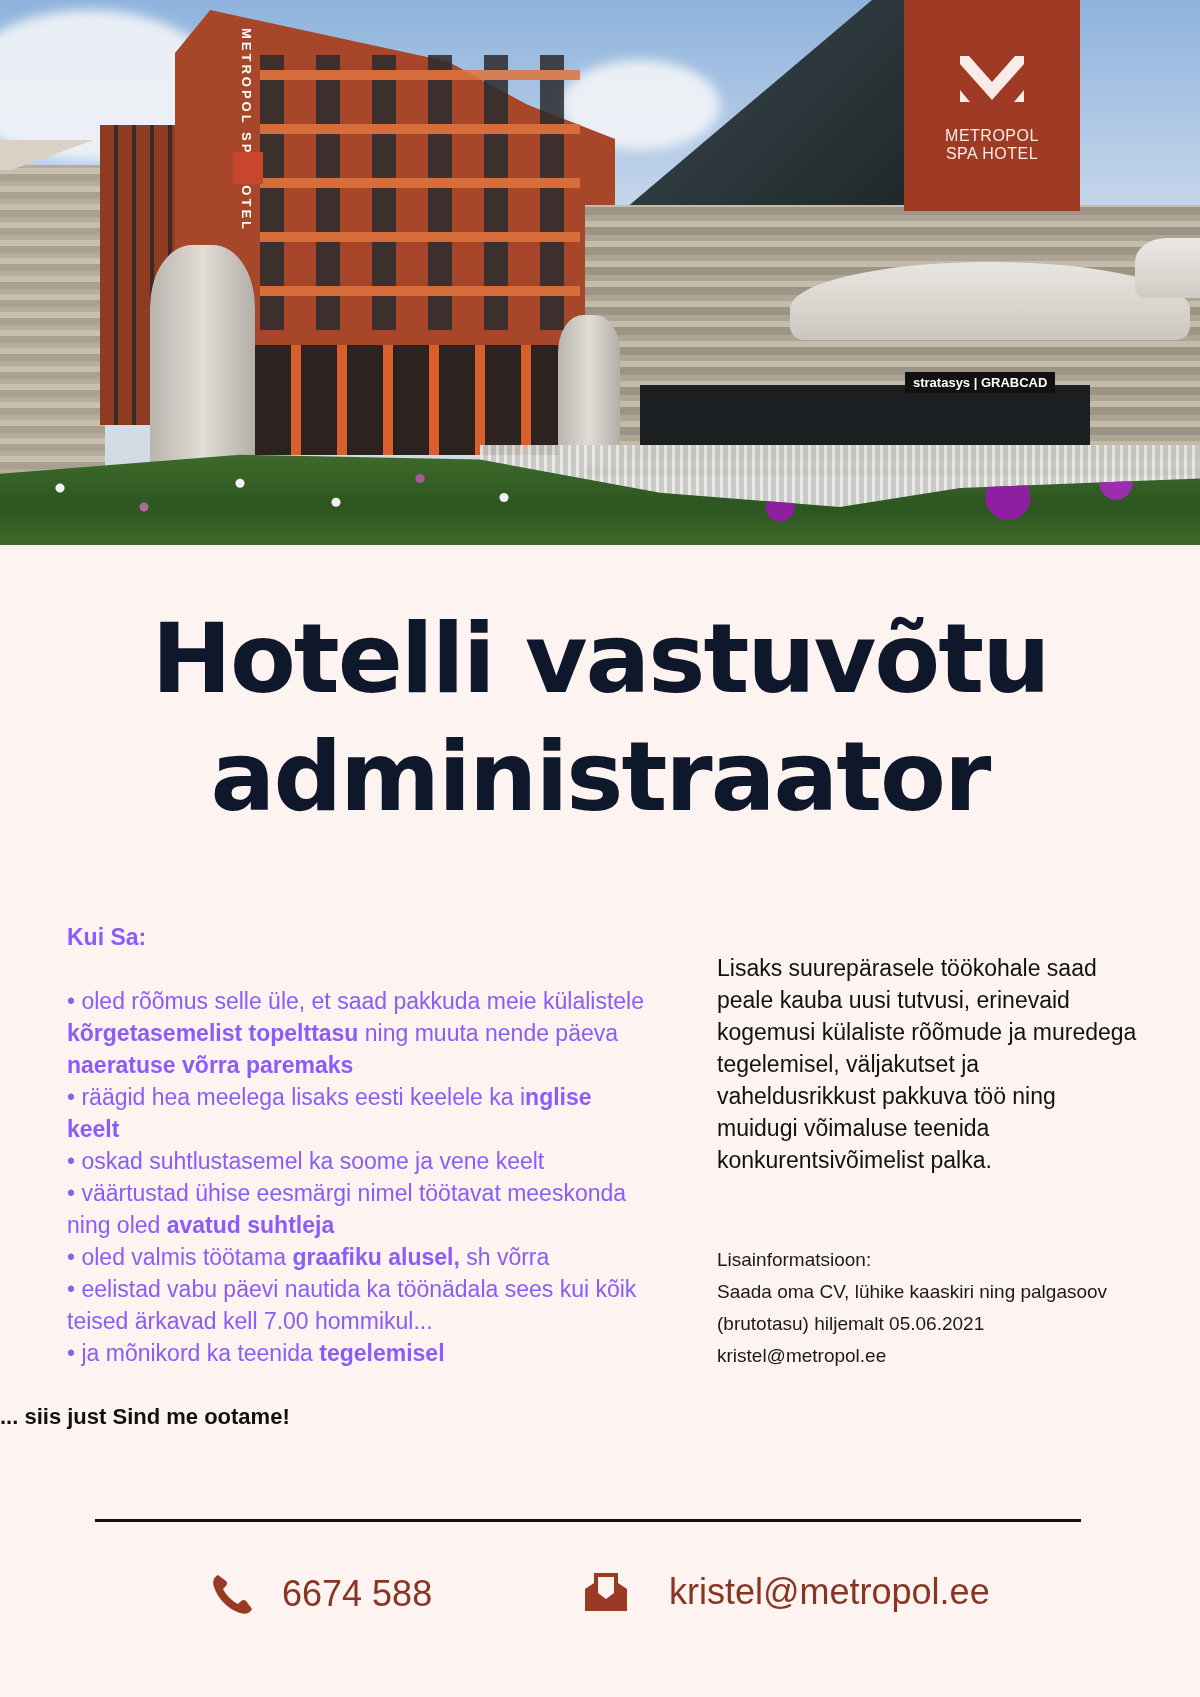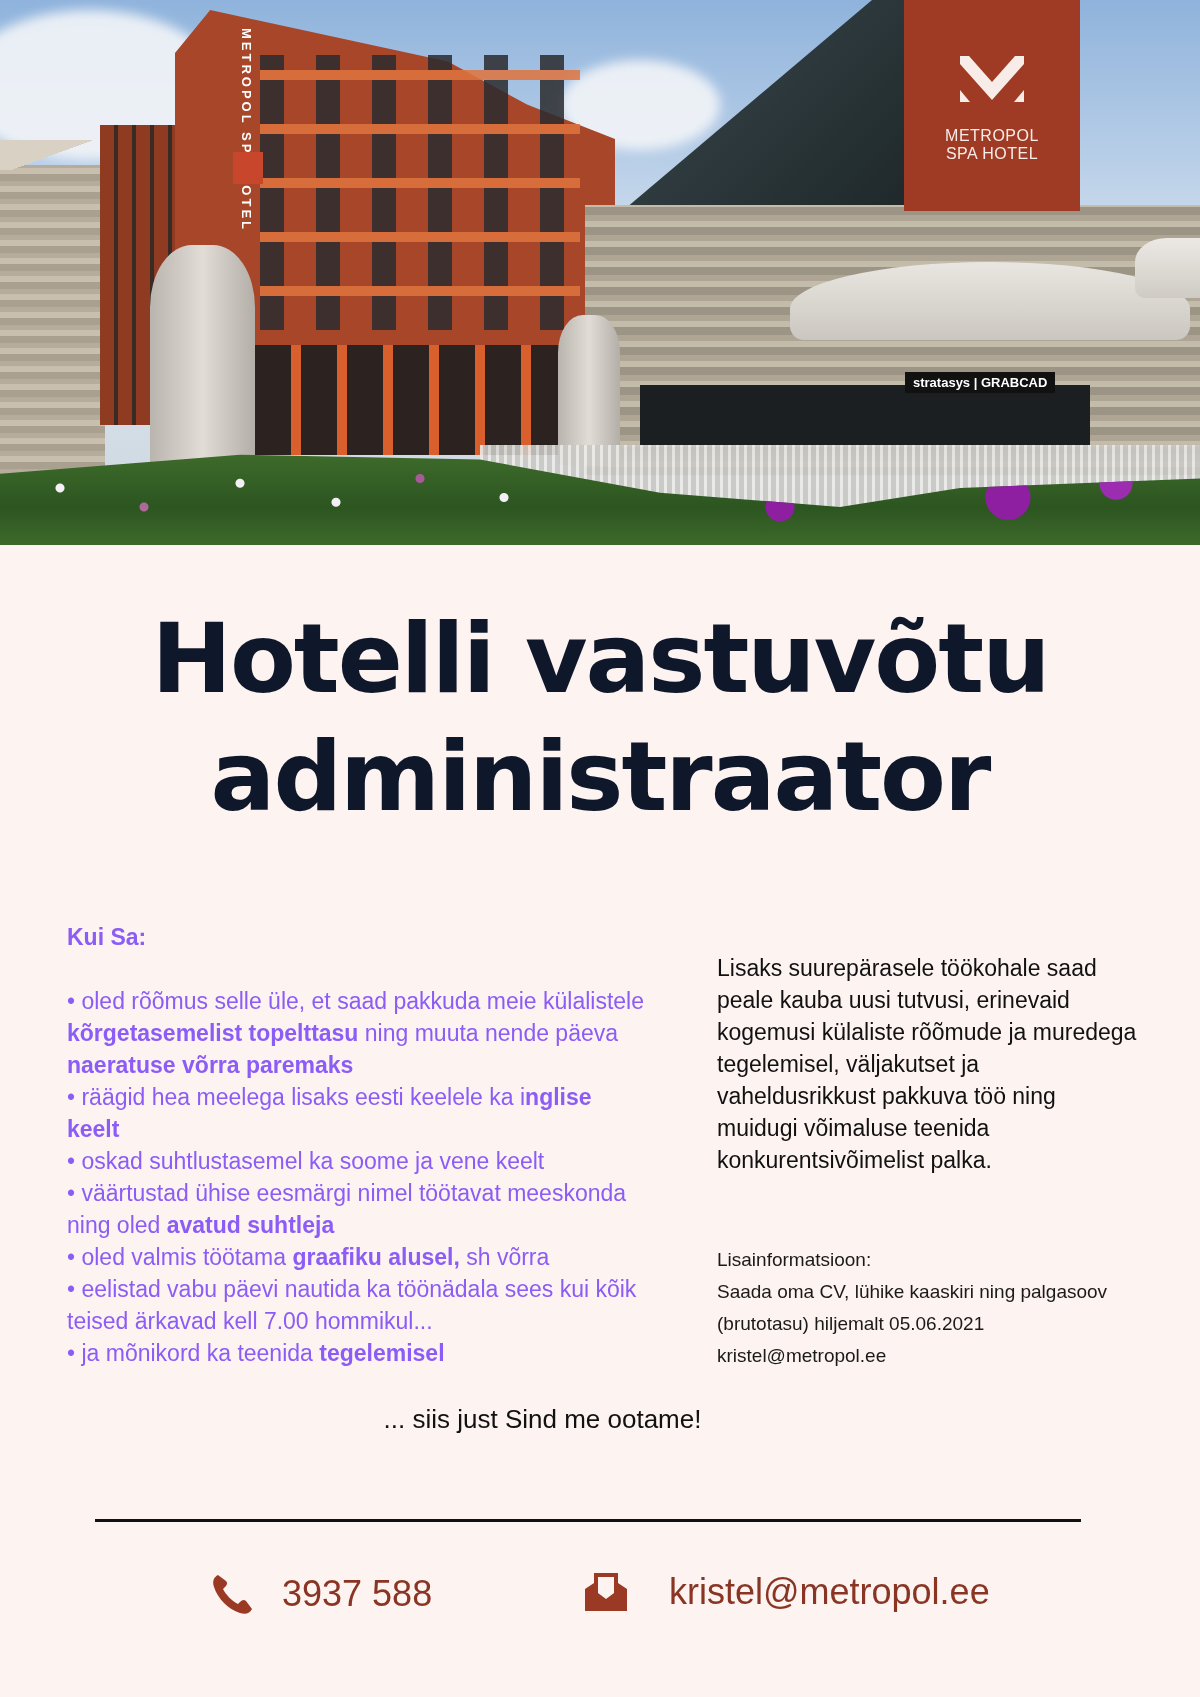--- a/index.html
+++ b/index.html
@@ -73,21 +73,21 @@
   .left-col { position: absolute; left: 67px; top: 921px; width: 580px; font-size: 23px; line-height: 32px; color: #8b5cf6; }
   .left-col .heading { font-weight: bold; margin-bottom: 32px; }
   .left-col b { font-weight: bold; }
 
   
   .right-col { position: absolute; left: 717px; top: 952px; width: 420px; font-size: 23px; line-height: 32px; color: #111; }
   .info { position: absolute; left: 717px; top: 1244px; width: 420px; font-size: 19px; line-height: 32px; color: #1a1a1a; }
   .info .info-heading { font-weight: normal; }
 
   
-  .closing { position: absolute; left: 0; top: 1404px; width: 1085px; text-align: center; font-weight: normal; font-size: 26px; color: #111; }
+  .closing { position: absolute; left: 0; top: 1404px; width: 1085px; text-align: left; font-weight: bold; font-size: 22px; color: #111; }
 
   
   .divider { position: absolute; left: 95px; top: 1519px; width: 986px; height: 3px; background: #111; }
 
   
   .contact { position: absolute; top: 1571px; display: flex; align-items: center; color: #8a3524; font-size: 36px; }
   .contact-phone { left: 210px; }
   .contact-email { left: 585px; }
   .contact .ic { width: 46px; height: 46px; margin-right: 26px; }
   .contact-email .ic { width: 42px; height: 38px; margin-right: 42px; }
@@ -157,21 +157,21 @@
 </div>
 
 <div class="closing">... siis just Sind me ootame!</div>
 
 <div class="divider"></div>
 
 <div class="contact contact-phone">
   <svg class="ic" viewBox="0 0 46 46">
     <path d="M8 4 C4 6 2 10 4 16 C8 28 18 38 30 42 C36 44 40 42 42 38 L36 30 C34 28 32 29 30 31 L28 33 C22 30 16 24 13 18 L15 16 C17 14 18 12 16 10 Z" fill="#9a3a25"></path>
   </svg>
-  <span>3937 588</span>
+  <span>6674 588</span>
 </div>
 
 <div class="contact contact-email">
   <svg class="ic" viewBox="0 0 42 38">
     <path d="M9 0 H33 V10 L42 16 V38 H0 V16 L9 10 Z" fill="#9a3a25"></path>
     <path d="M13 4 H29 V20 L21 26 L13 20 Z" fill="#fdf3f0"></path>
   </svg>
   <span>kristel@metropol.ee</span>
 </div>
 

